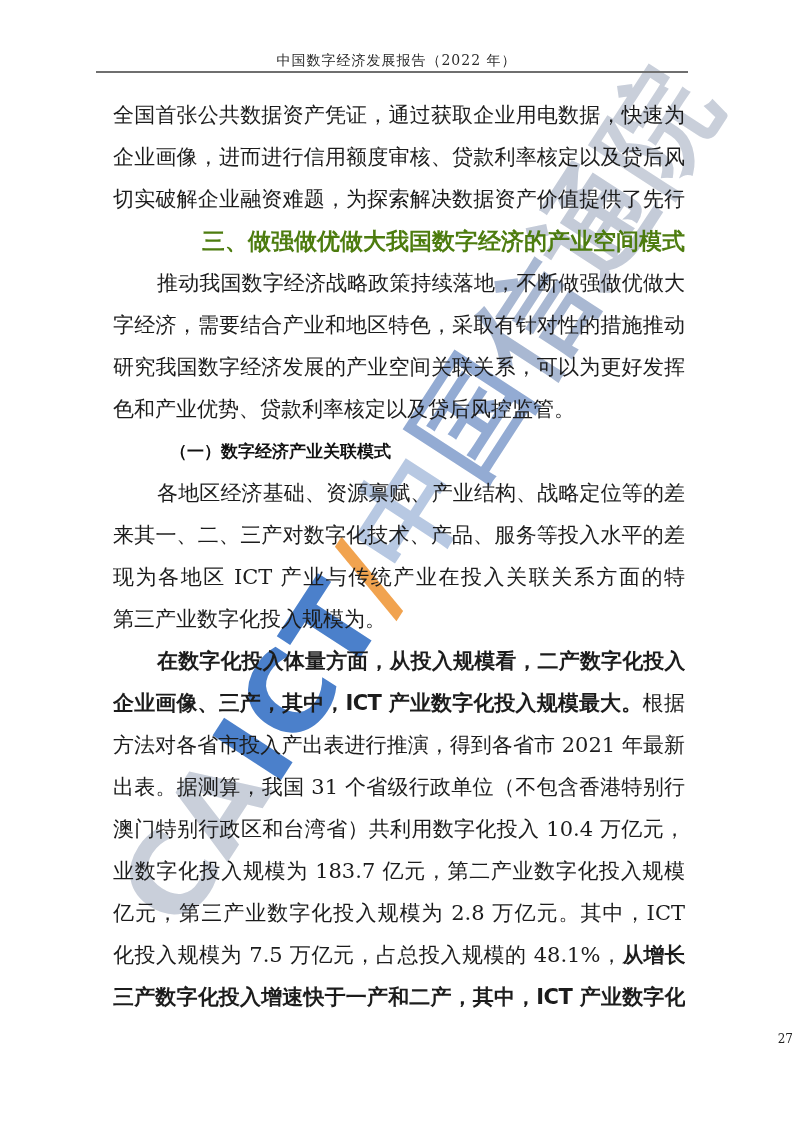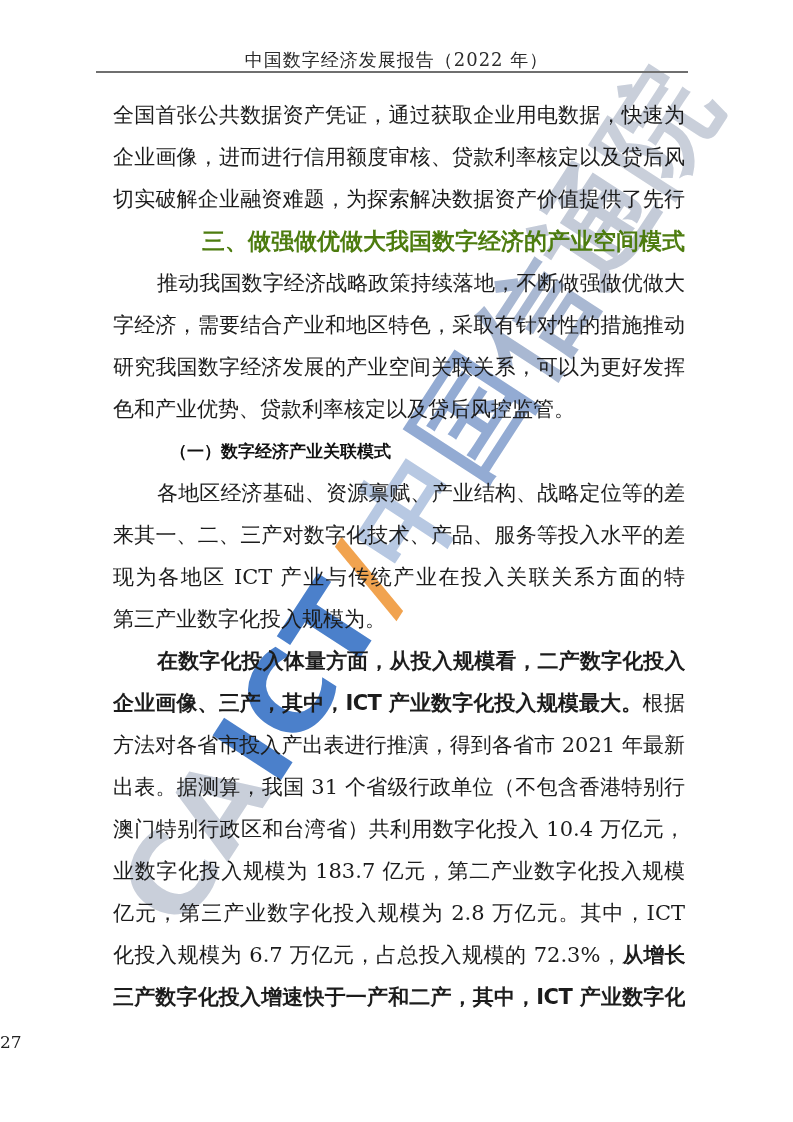--- a/index.html
+++ b/index.html
@@ -10,21 +10,21 @@
     background: #ffffff;
     overflow: hidden;
     font-family: "DejaVu Serif", "Liberation Serif", serif;
     color: #1c1c1c;
   }
   
   .header-title {
     position: absolute;
     top: 52px; left: 0; right: 0;
     text-align: center;
-    font-size: 18px;
+    font-size: 14px;
     line-height: 16px;
     color: #2a2a2a;
     letter-spacing: 1px;
     z-index: 2;
   }
   .header-rule {
     position: absolute;
     top: 71px; left: 96px;
     width: 592px; height: 2px;
     background: #6f6f6f;
@@ -82,22 +82,22 @@
     line-height: 42px;
     margin-left: 57px;
     font-weight: 700;
     font-size: 17px;
     color: #111;
   }
   
   .footer-page-number {
     position: absolute;
     top: 1032px; left: 0; right: 0;
-    text-align: left;
-    font-size: 17px;
+    text-align: right;
+    font-size: 12px;
     color: #222;
     z-index: 2;
   }
 </style>
 </head>
 <body>
 
 <div class="page">
 
   <div class="watermark"><span style="color: rgb(201, 207, 218);">CA</span><span style="color: rgb(75, 128, 203);">ICT</span><span style="color: rgb(241, 163, 79);">/</span><span style="color: rgb(183, 200, 226);">中</span><span style="color: rgb(147, 171, 211);">国</span><span style="color: rgb(169, 184, 210);">信</span><span style="color: rgb(196, 203, 216);">通</span><span style="color: rgb(201, 207, 218);">院</span></div>
@@ -126,20 +126,20 @@
         <div class="line last"><span class="seg">第三产业数字化投入规模为。</span></div>
       </div>
       <div class="paragraph">
         <div class="line indent"><span class="seg bold">在数字化投入体量方面，从投入规模看，二产数字化投入规模明</span></div>
         <div class="line"><span class="seg bold">企业画像、三产，其中，ICT 产业数字化投入规模最大。</span><span class="seg">根据 J-RAS</span></div>
         <div class="line"><span class="seg">方法对各省市投入产出表进行推演，得到各省市 2021 年最新投入产</span></div>
         <div class="line"><span class="seg">出表。据测算，我国 31 个省级行政单位（不包含香港特别行政区、</span></div>
         <div class="line"><span class="seg">澳门特别行政区和台湾省）共利用数字化投入 10.4 万亿元，第一产</span></div>
         <div class="line"><span class="seg">业数字化投入规模为 183.7 亿元，第二产业数字化投入规模为 7.6 万</span></div>
         <div class="line"><span class="seg">亿元，第三产业数字化投入规模为 2.8 万亿元。其中，ICT 部门数字</span></div>
-        <div class="line"><span class="seg">化投入规模为 6.7 万亿元，占总投入规模的 72.3%，</span><span class="seg bold">从增长幅度看，</span></div>
+        <div class="line"><span class="seg">化投入规模为 7.5 万亿元，占总投入规模的 48.1%，</span><span class="seg bold">从增长幅度看，</span></div>
         <div class="line last"><span class="seg bold">三产数字化投入增速快于一产和二产，其中，ICT 产业数字化投入增</span></div>
       </div>
     </div>
 
   <div class="footer-page-number">27</div>
 
 </div>
 
 </body></html>

